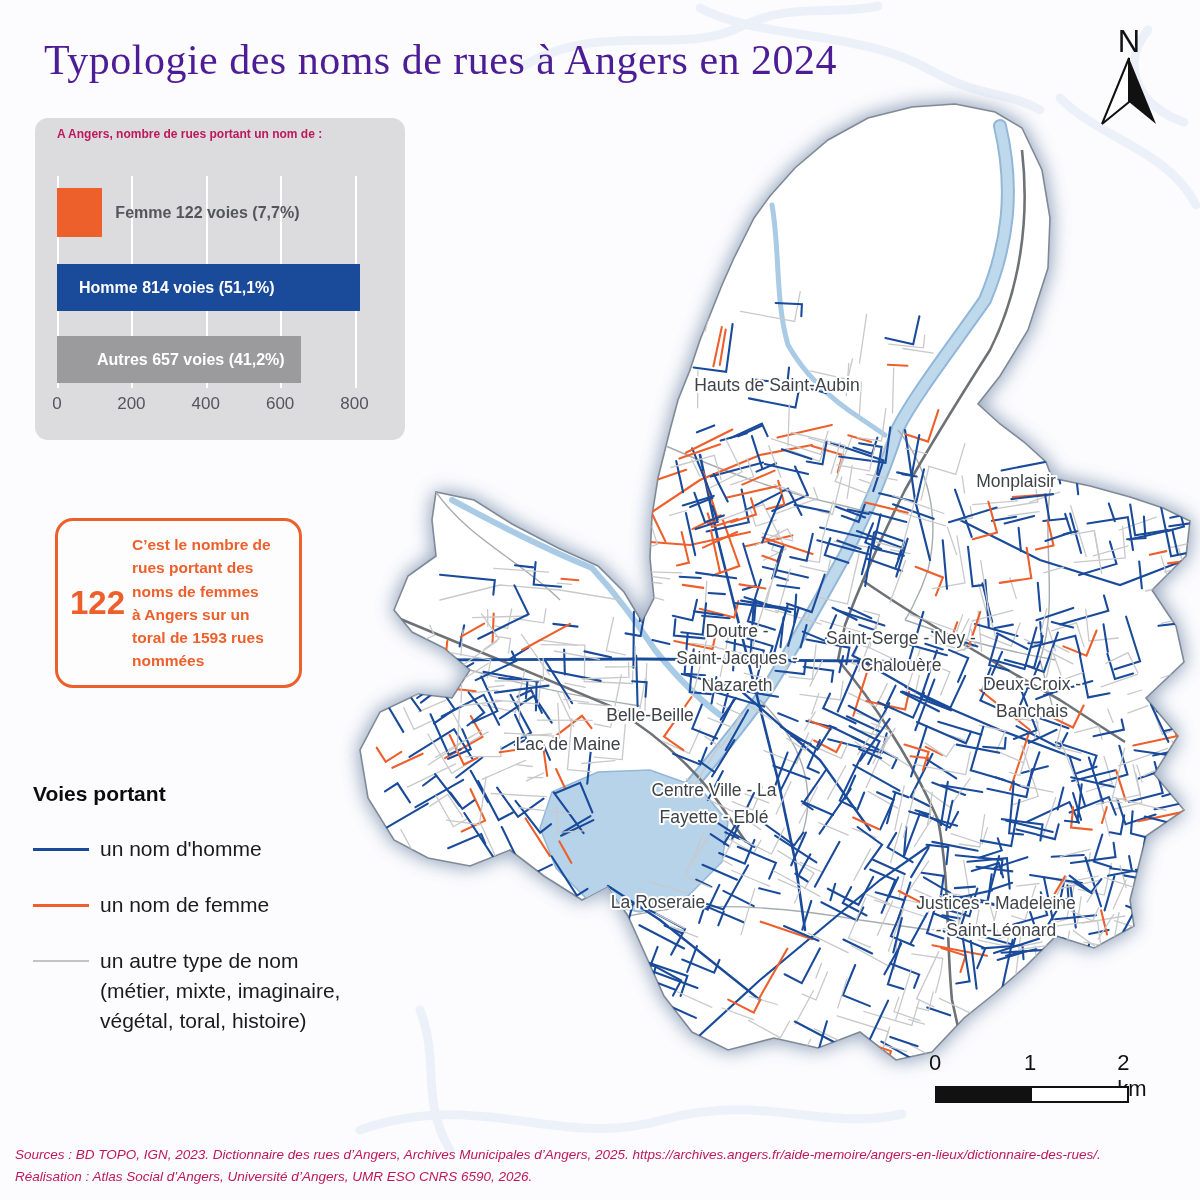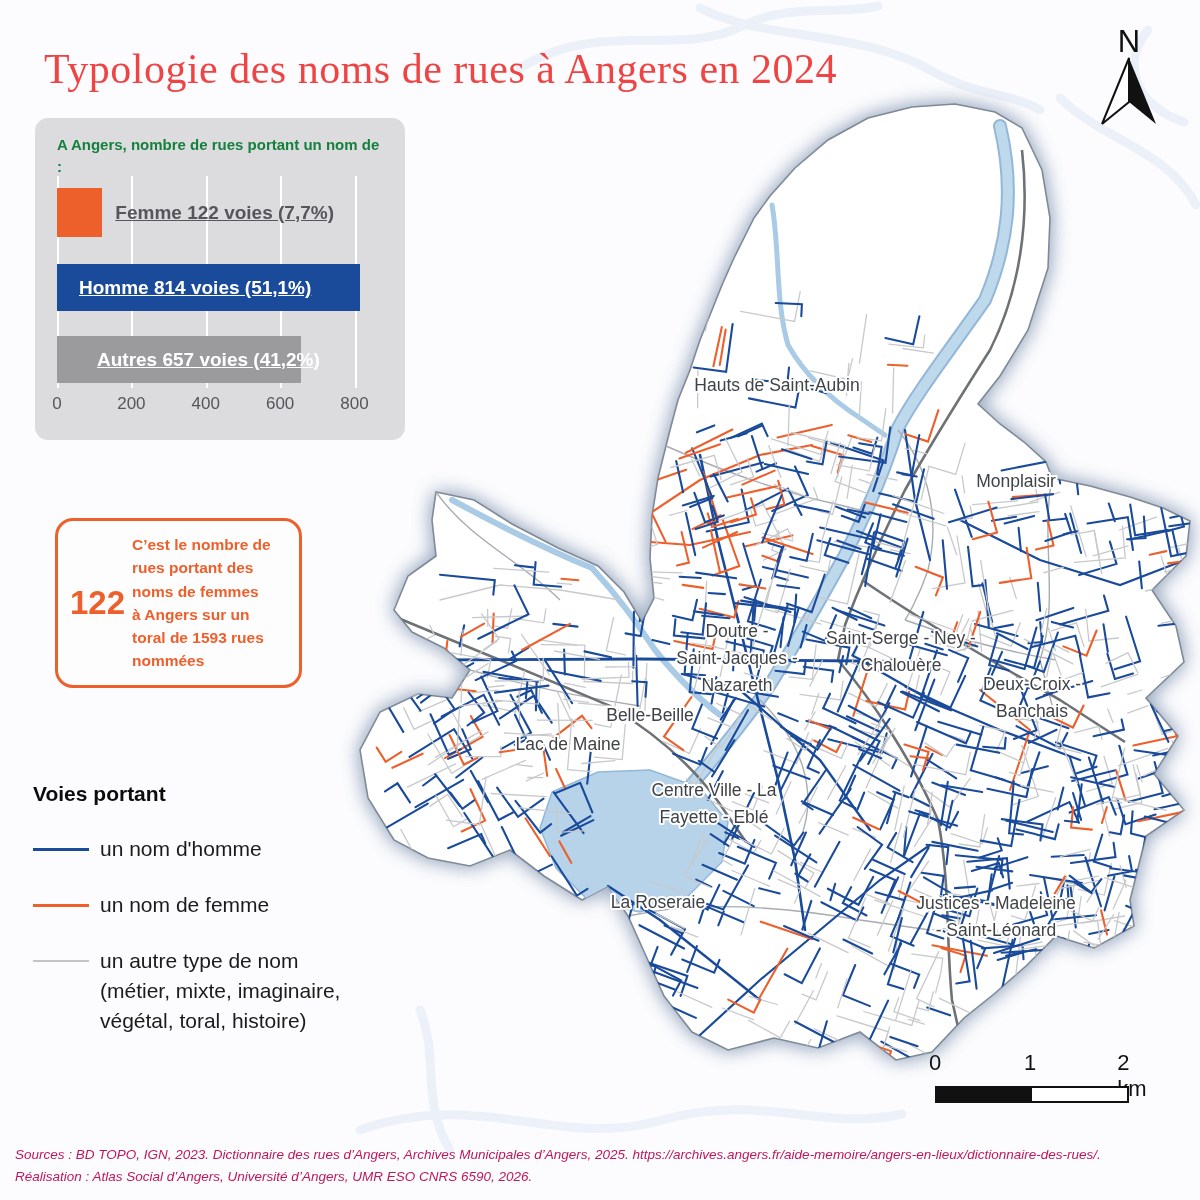--- a/index.html
+++ b/index.html
@@ -2,33 +2,33 @@
 <html style="--homme: #1A4B9B; --femme: #ED5F2B;"><head>
 <meta charset="utf-8">
 <style>
   html,body{margin:0;padding:0;}
   #canvas{position:relative;width:1200px;height:1200px;background:#fcfcfe;overflow:hidden;
           font-family:"Liberation Sans",sans-serif;}
   svg{display:block;}
   #bgdeco,#mapsvg{position:absolute;left:0;top:0;}
   
   #title{position:absolute;left:44px;top:36px;font-family:"Liberation Serif",serif;
-         font-size:42px;color:#ef4444;letter-spacing:.5px;margin-top:9px;}
+         font-size:42px;color:#4c1d95;letter-spacing:.5px;}
   
   #north{position:absolute;left:1085px;top:18px;width:95px;height:115px;}
   #north text{font-size:31px;fill:#111;font-family:"Liberation Sans",sans-serif;}
   
   #panel{position:absolute;left:35px;top:118px;width:370px;height:322px;background:#dcdcde;
          border-radius:13px;}
-  #panel .heading{position:absolute;left:22px;top:16px;right:20px;font-size:15px;font-weight:bold;
-         color:#15803d;line-height:1.45;}
+  #panel .heading{position:absolute;left:22px;top:8px;right:20px;font-size:12px;font-weight:bold;
+         color:#be185d;line-height:1.45;}
   #plot{position:absolute;left:0;top:0;width:100%;height:100%;}
   .gridline{position:absolute;top:58px;width:2px;height:212px;background:#fff;}
   .bar{position:absolute;display:flex;align-items:center;}
-  .bar span{font-size:19px;font-weight:bold;white-space:nowrap;text-decoration:underline;}
+  .bar span{font-size:16px;font-weight:bold;white-space:nowrap;}
   .axis-tick{position:absolute;top:276px;transform:translateX(-50%);font-size:17px;color:#55565a;}
   
   #callout{position:absolute;left:55px;top:518px;width:247px;border:3px solid var(--femme,#ED5F2B);
            border-radius:18px;background:#fdfdfe;display:flex;align-items:center;padding:12px 10px 12px 12px;box-sizing:border-box;}
   #callout .num{font-size:33px;font-weight:bold;color:var(--femme,#ED5F2B);width:62px;flex:none;}
   #callout .txt{font-size:15.5px;line-height:1.5;color:var(--femme,#ED5F2B);white-space:pre-line;font-weight:600;}
   
   #legend{position:absolute;left:33px;top:782px;width:380px;}
   #legend .lg-title{font-size:21px;font-weight:bold;color:#0c0c0c;margin-bottom:28px;}
   .lg-item{position:relative;margin-bottom:26px;min-height:30px;}

